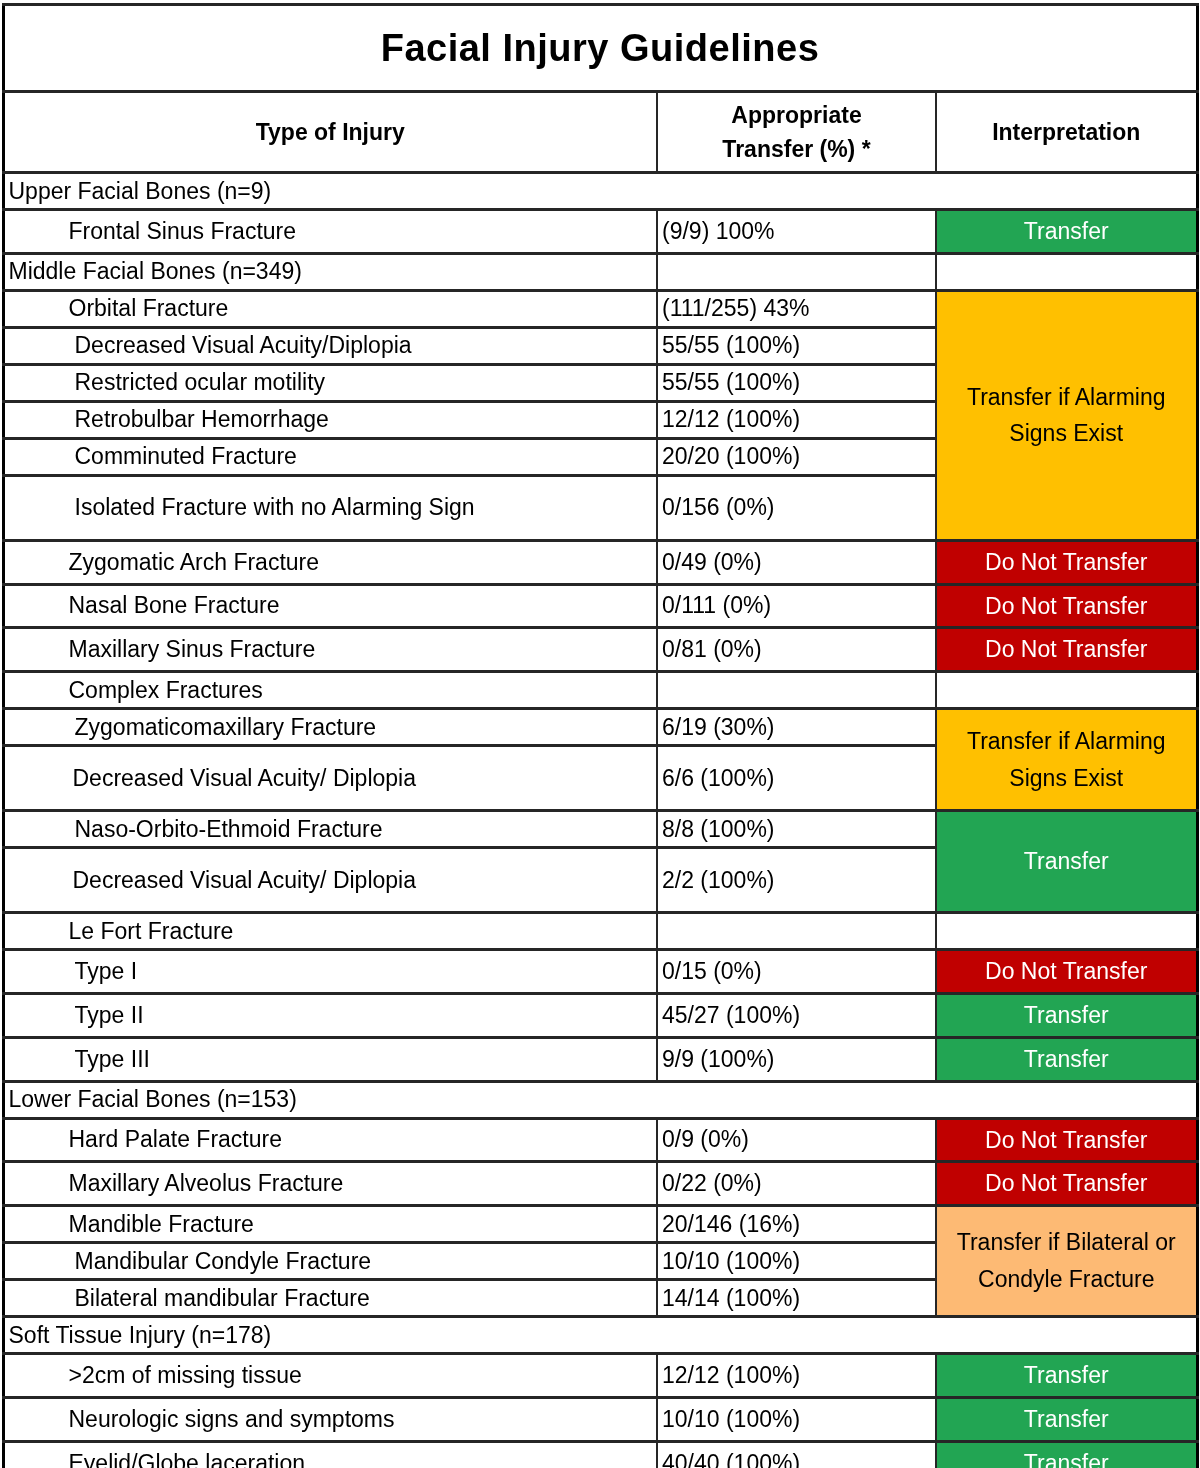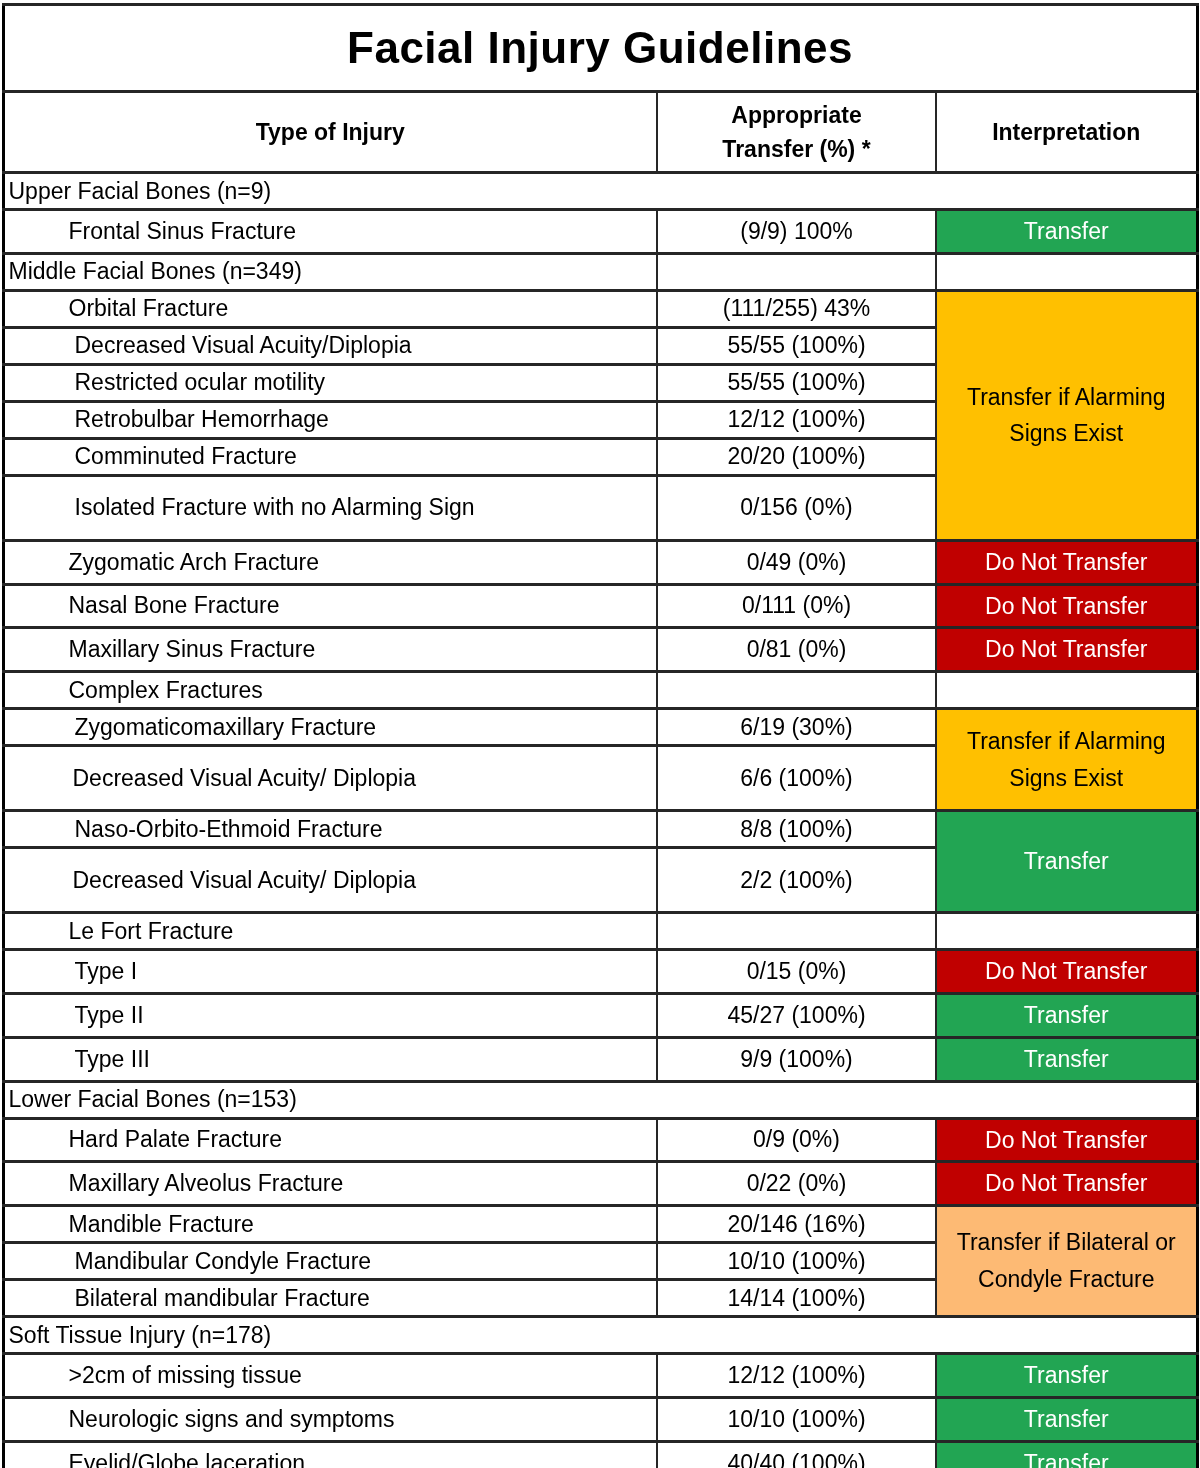--- a/index.html
+++ b/index.html
@@ -30,21 +30,21 @@
     border-left: 2px solid #262626;
     border-right: 2px solid #262626;
     border-top: 3px solid #262626;
     border-bottom: 3px solid #262626;
     font-size: 23px;
     padding: 2px 4px;
     overflow: hidden;
   }
   tr.title-row th {
     height: 80px;
-    font-size: 44px;
+    font-size: 38px;
     font-weight: 800;
     text-align: center;
     letter-spacing: 0.5px;
   }
   tr.header-row th {
     height: 74px;
     font-weight: 700;
     text-align: center;
     vertical-align: middle;
   }
@@ -56,21 +56,21 @@
   td.injury {
     text-align: left;
     height: 30px;
     white-space: nowrap;
   }
   td.lvl0 { }
   td.lvl1 { padding-left: 64px; }
   td.lvl2 { padding-left: 70px; }
   td.lvl3 { padding-left: 68px; }
   td.value {
-    text-align: center;
+    text-align: left;
     vertical-align: middle;
   }
   td.interp {
     text-align: center;
     vertical-align: middle;
     line-height: 1.6;
     padding: 2px 0;
   }
   tr.tall td { height: 58px; }
 </style>

